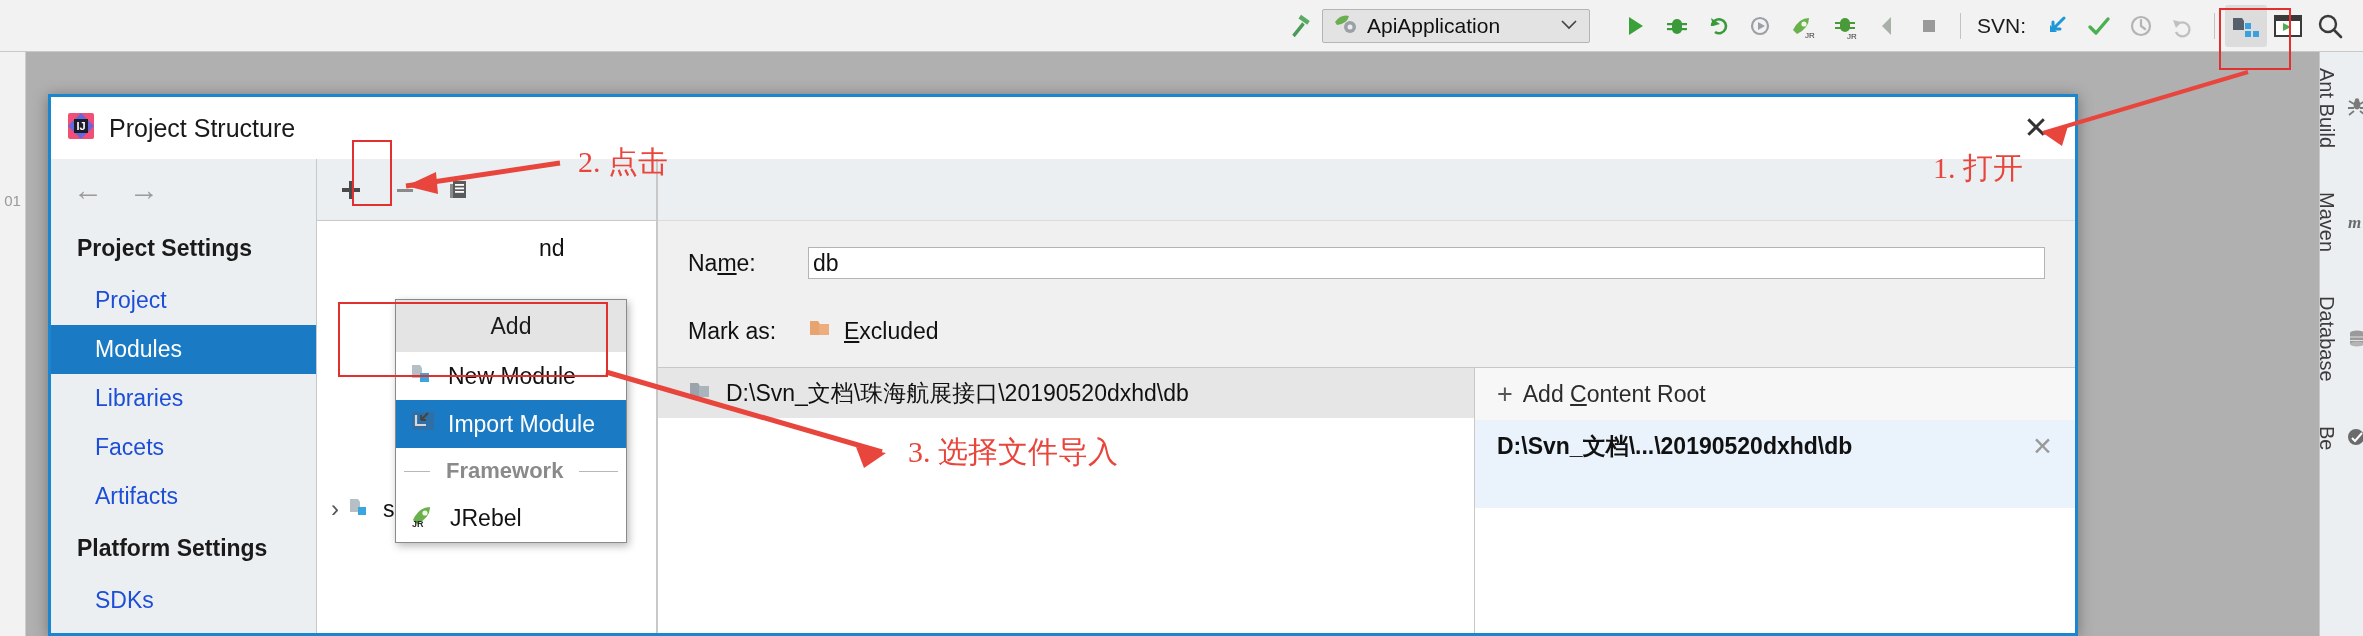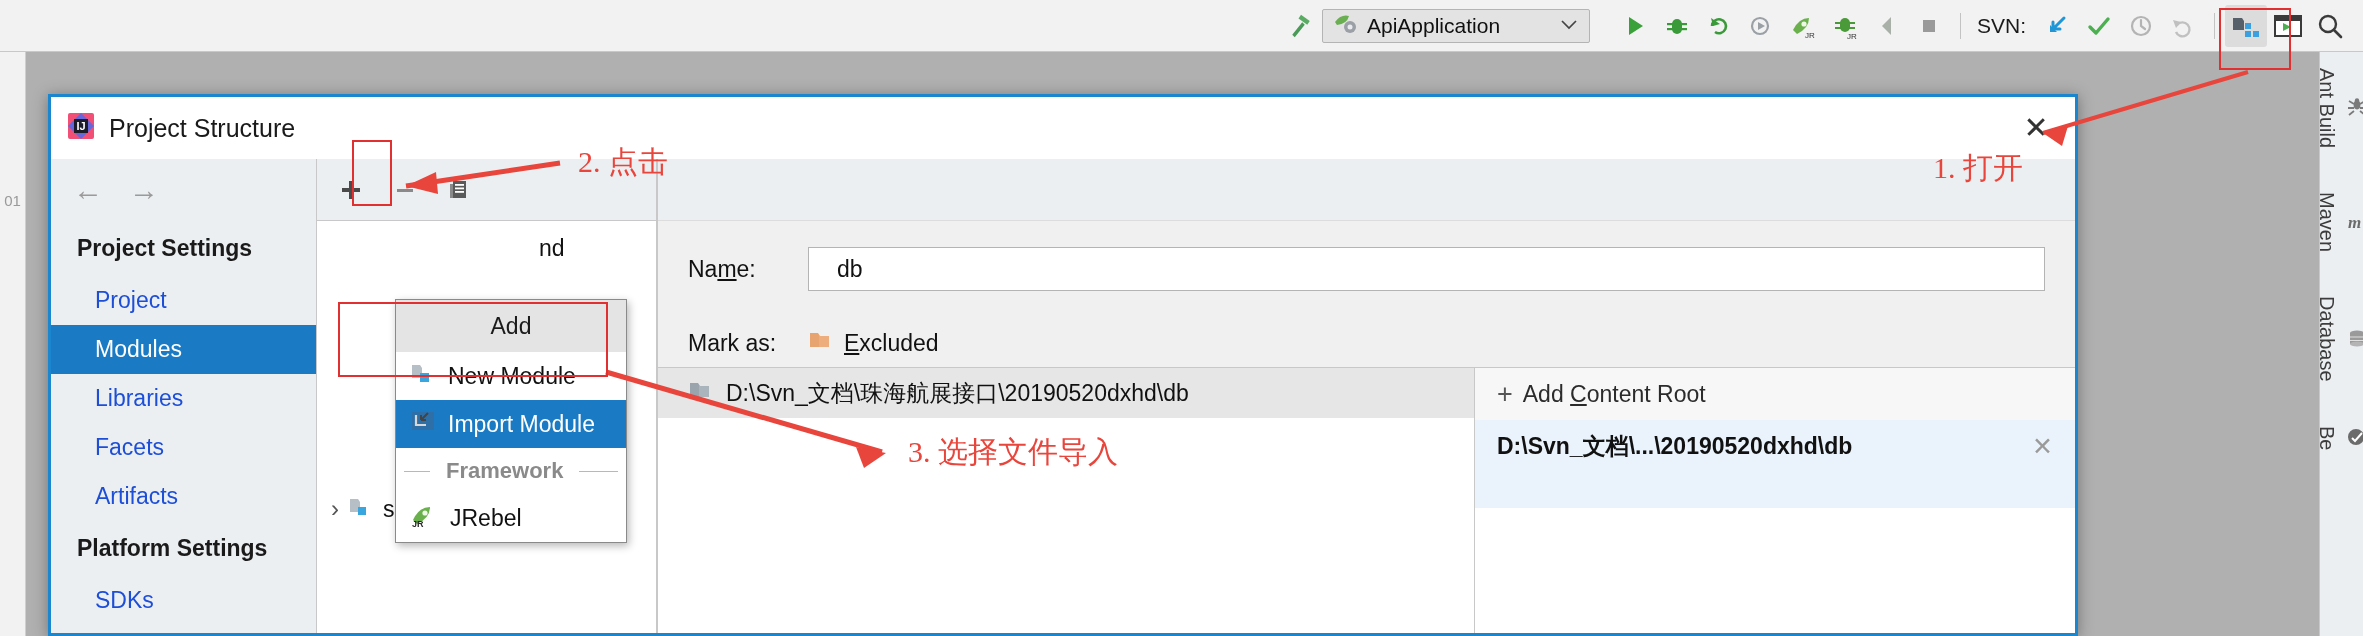--- a/index.html
+++ b/index.html
@@ -167,24 +167,24 @@
     border-left: 1px solid #c8c8c8;
   }
   .det-head { height: 62px; background: #eceff1; border-bottom: 1px solid #dcdcdc;}
   .field-row {
     display: flex; align-items: center;
     padding: 0 30px; margin-top: 26px; gap: 14px;
   }
   .field-label { font-size: 23px; color: #111; width: 106px; }
   .field-label u { text-decoration: underline; }
   .name-input {
-    flex: 1 1 auto; height: 44px; background: #ffffff;
+    flex: 1 1 auto; height: 32px; background: #ffffff;
     border: 1px solid #b4b4b4;
     display: flex; align-items: center;
-    padding-left: 28px;
+    padding-left: 4px;
     font-size: 23px; color: #111;
   }
   .markas-row {
     display: flex; align-items: center; gap: 14px;
     padding: 0 30px; margin-top: 38px;
   }
   .markas-val {
     display: flex; align-items: center; gap: 10px;
     font-size: 23px; color: #111;
   }

